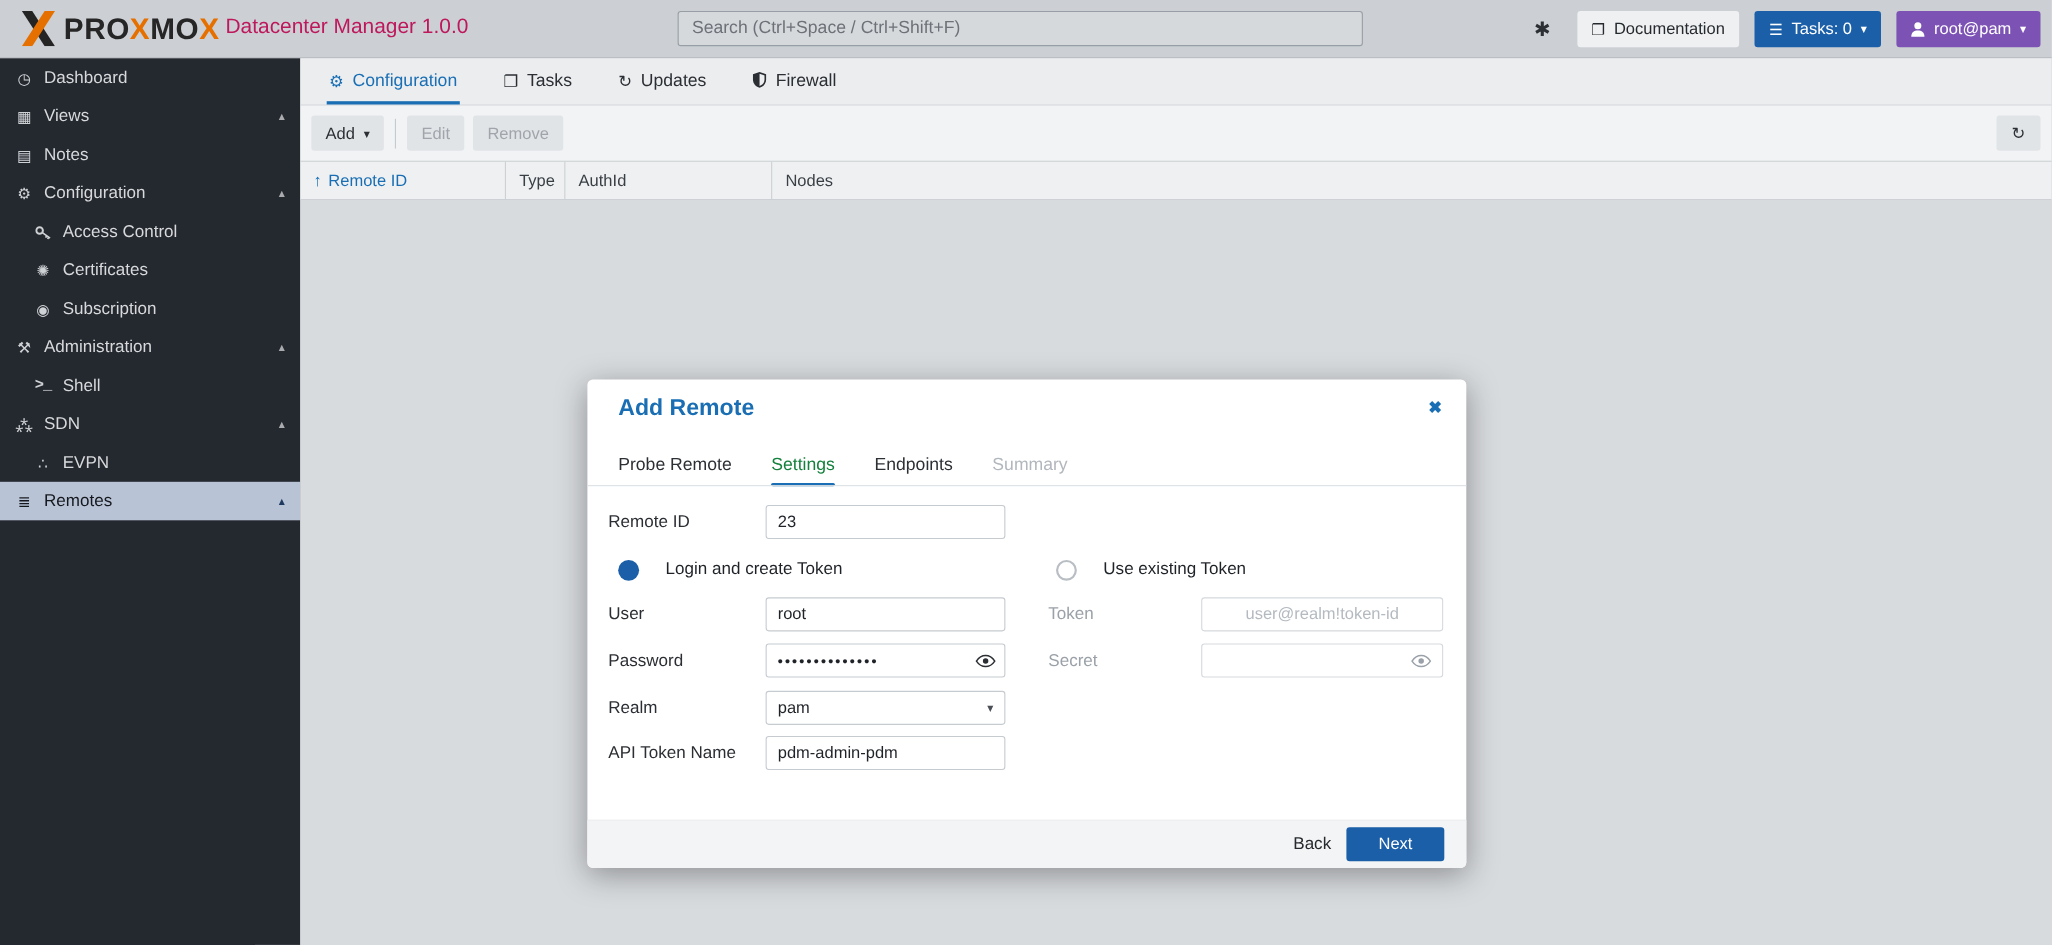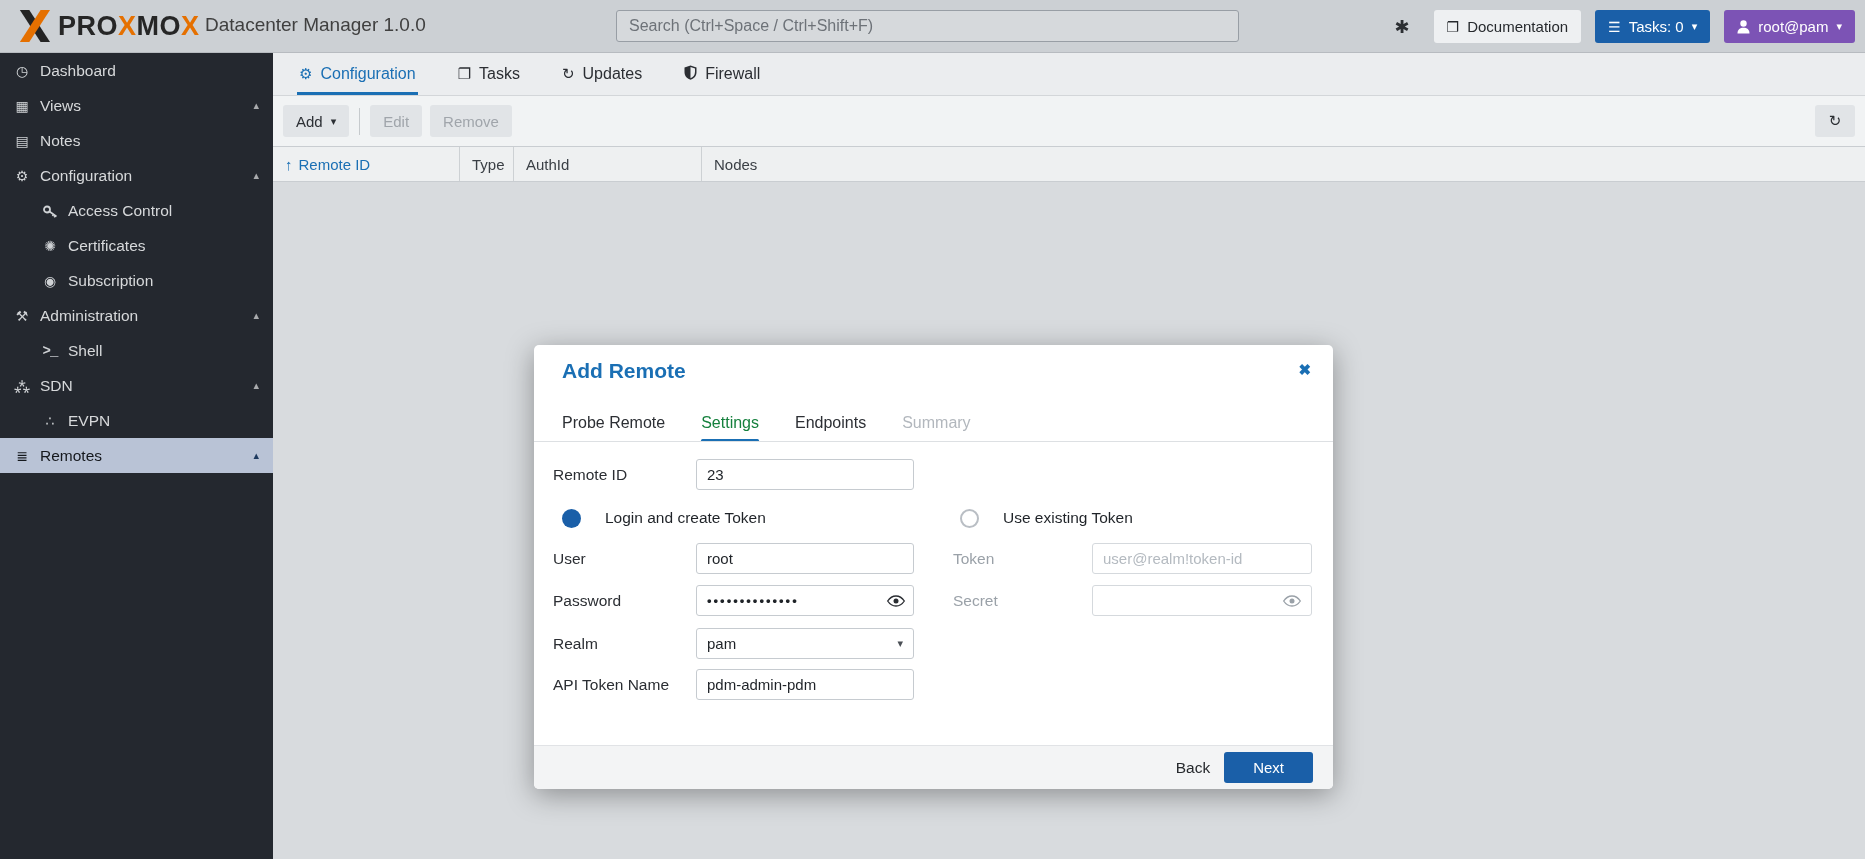--- a/index.html
+++ b/index.html
@@ -6,40 +6,40 @@
   html,body { width:1865px; height:859px; overflow:hidden;
     font-family:"Liberation Sans", sans-serif; background:#d9dcdf; }
 
   
   .header { position:absolute; top:0; left:0; width:1865px; height:53px;
     background:#ccd0d4; border-bottom:1px solid #b7bbc0; }
   .logo-wrap { position:absolute; left:14px; top:10px; display:flex; align-items:center; }
   .logo-mark { width:40px; height:32px; }
   .wordmark { font-size:27px; font-weight:bold; letter-spacing:.5px; color:#262626; margin-left:4px; }
   .wordmark .orange { color:#e57000; }
-  .app-title { position:absolute; left:205px; top:14px; font-size:19px; color:#404040; }
+  .app-title { position:absolute; left:205px; top:14px; font-size:19px; color:#be185d; }
   .search-input { position:absolute; left:616px; top:10px; width:623px; height:32px;
     background:#d6d9dc; border:1px solid #989ea5; border-radius:3px; padding:0 12px;
     font-size:16px; color:#3a3f45; font-family:"Liberation Sans", sans-serif; }
   .search-input::placeholder { color:#6d7278; }
   .hdr-right { position:absolute; right:10px; top:0; height:53px; display:flex; align-items:center; gap:14px; }
   .hdr-asterisk { font-size:18px; color:#2c2f33; margin-right:10px; }
   .hdr-btn { height:33px; display:flex; align-items:center; gap:8px; padding:0 13px;
     border-radius:3px; font-size:15px; cursor:pointer; }
   .hdr-btn .bicon { font-size:14px; line-height:1; }
   .btn-doc { background:#eef0f2; color:#26292d; }
   .btn-tasks { background:#1a5fa8; color:#fff; }
   .btn-user { background:#7c53b5; color:#fff; }
   .caret { font-size:11px; }
 
   
   .sidebar { position:absolute; top:53px; left:0; width:273px; bottom:0; background:#24282f; }
   .side-item { height:35px; display:flex; align-items:center; padding-left:12px;
     color:#d7d9db; font-size:15.5px; cursor:pointer; position:relative; }
-  .side-item.child { padding-left:40px; }
+  .side-item.child { padding-left:29px; }
   .side-item .sicon { width:20px; margin-right:8px; text-align:center; font-size:14px; color:#cfd2d5; flex:0 0 20px; }
   .side-item .sicon svg { vertical-align:middle; }
   .side-item .arrow { position:absolute; right:14px; font-size:11px; color:#a9abae; }
   .side-item.selected { background:#b9c3d6; color:#15181d; }
   .side-item.selected .sicon { color:#15181d; }
   .side-item.selected .arrow { color:#1e3a5f; }
   .mono { font-family:"Liberation Mono", monospace; font-size:12px; font-weight:bold; letter-spacing:-1px; }
 
   
   .content { position:absolute; left:273px; top:53px; right:0; bottom:0; display:flex; flex-direction:column; }
@@ -75,21 +75,21 @@
   .m-tab.active::after { content:""; position:absolute; left:0; right:0; bottom:0; height:3px; background:#1a6fb4; border-radius:2px; }
   .m-tab.disabled { color:#b2b7bd; cursor:default; }
   .m-divider { position:absolute; left:0; right:0; top:96px; height:1px; background:#dde0e3; }
   .f-row { position:absolute; height:32px; display:flex; align-items:center; }
   .f-label { font-size:15.5px; color:#2b2e33; }
   .f-label.dim { color:#9aa1a8; }
   .f-input { position:absolute; height:31px; border:1px solid #c6cbd0; border-radius:3px;
     padding:0 10px; font-size:15px; color:#1f2328; background:#fff;
     font-family:"Liberation Sans", sans-serif; width:218px; }
   .f-input::placeholder { color:#b4bac0; }
-  .f-input.dim { border-color:#d5d9dd; }
+  .f-input.dim { border-color:#d5d9dd;text-align:center; }
   .pwd { letter-spacing:2px; font-size:13px; font-weight:bold; }
   .eye { position:absolute; width:20px; height:14px; }
   .selectbox { position:absolute; height:31px; width:218px; border:1px solid #c6cbd0; border-radius:3px;
     display:flex; align-items:center; padding:12px 10px; font-size:15px; color:#1f2328; cursor:pointer; }
   .selectbox .chev { position:absolute; right:10px; font-size:11px; color:#4a4f55; }
   .radio { width:19px; height:19px; border-radius:50%; display:inline-block; cursor:pointer; }
   .radio.on { background:#1a5fa8; }
   .radio.off { background:#fff; border:2px solid #b9bec4; }
   .r-label { font-size:15.5px; color:#1f2328; margin-left:24px; }
   .m-footer { position:absolute; left:0; right:0; bottom:0; height:44px; background:#f3f4f5;

